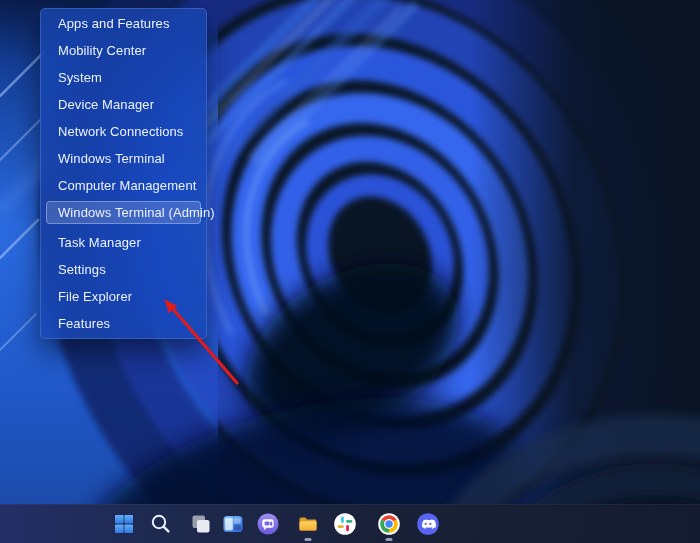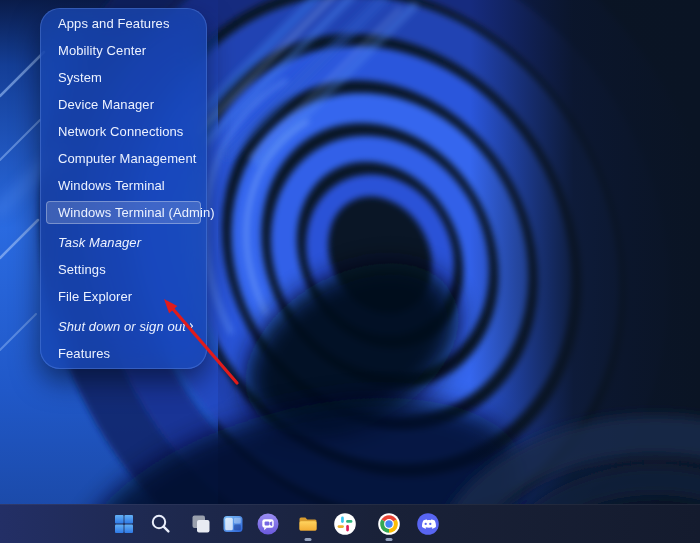--- a/index.html
+++ b/index.html
@@ -8,33 +8,33 @@
     background:#0a1626;font-family:"Liberation Sans",sans-serif;
     -webkit-font-smoothing:antialiased;
   }
   .wallpaper{position:absolute;inset:0;z-index:0;}
   .wallpaper svg{display:block;}
 
   
   .winx-menu{
     position:absolute;left:40px;top:8px;width:167px;z-index:5;
     box-sizing:border-box;padding:1px 0;
-    border-radius:20px;
+    border-radius:5px;
     background:rgba(27,70,170,0.78);
     backdrop-filter:blur(14px) saturate(1.5);
     -webkit-backdrop-filter:blur(14px) saturate(1.5);
     border:1px solid rgba(140,175,255,0.25);
     box-shadow:0 12px 28px rgba(2,6,20,0.55);
   }
   .menu-item{
     position:relative;height:27px;display:flex;align-items:center;
     padding:0 12px 0 17px;font-size:13px;color:#ecf2ff;
     letter-spacing:.1px;white-space:nowrap;cursor:default;
   }
-  .menu-item.group-gap{margin-top:3px;font-style:italic;}
+  .menu-item.group-gap{margin-top:3px;}
   .menu-item.highlighted::before{
     content:"";position:absolute;left:5px;right:5px;top:2px;bottom:2px;
     background:rgba(255,255,255,0.17);
     border:1px solid rgba(255,255,255,0.30);
     border-radius:4px;
   }
   .menu-item .label{position:relative;z-index:1;}
   .chevron{
     margin-left:auto;position:relative;z-index:1;font-size:15px;line-height:1;
     color:#e6edff;font-family:"DejaVu Sans",sans-serif;
@@ -145,41 +145,37 @@
   <div class="menu-item">
       <span class="label">System</span>
     </div>
   <div class="menu-item">
       <span class="label">Device Manager</span>
     </div>
   <div class="menu-item">
       <span class="label">Network Connections</span>
     </div>
   <div class="menu-item">
+      <span class="label">Windows Terminal</span>
+    </div>
+  <div class="menu-item">
       <span class="label">Computer Management</span>
-    </div>
-  <div class="menu-item">
-      <span class="label">Windows Terminal</span>
     </div>
   <div class="menu-item highlighted">
       <span class="label">Windows Terminal (Admin)</span>
     </div>
   <div class="menu-item group-gap">
       <span class="label">Task Manager</span>
     </div>
   <div class="menu-item">
       <span class="label">Settings</span>
     </div>
   <div class="menu-item">
       <span class="label">File Explorer</span>
     </div>
-  <div class="menu-item group-gap">
-    <span class="label">Shut down or sign out</span>
-    <span class="chevron">›</span>
-  </div>
   <div class="menu-item">
       <span class="label">Features</span>
     </div>
 </div>
 
 <svg class="arrow-overlay" width="700" height="543" viewBox="0 0 700 543">
   <line x1="237" y1="383" x2="173" y2="309" stroke="#e01b1b" stroke-width="3.2" stroke-linecap="round"></line>
   <polygon points="164,299 177.3,306 169.1,313.2" fill="#e01b1b"></polygon>
 </svg>
 

